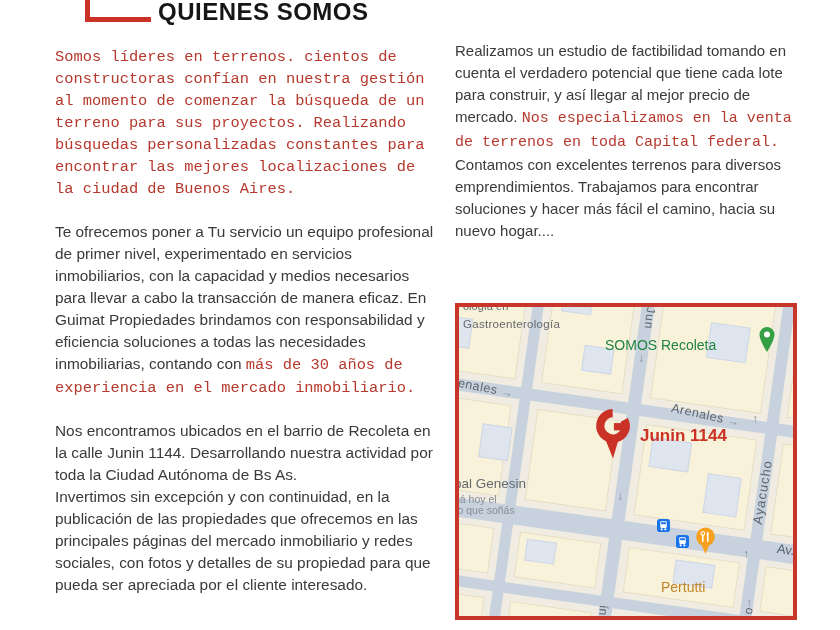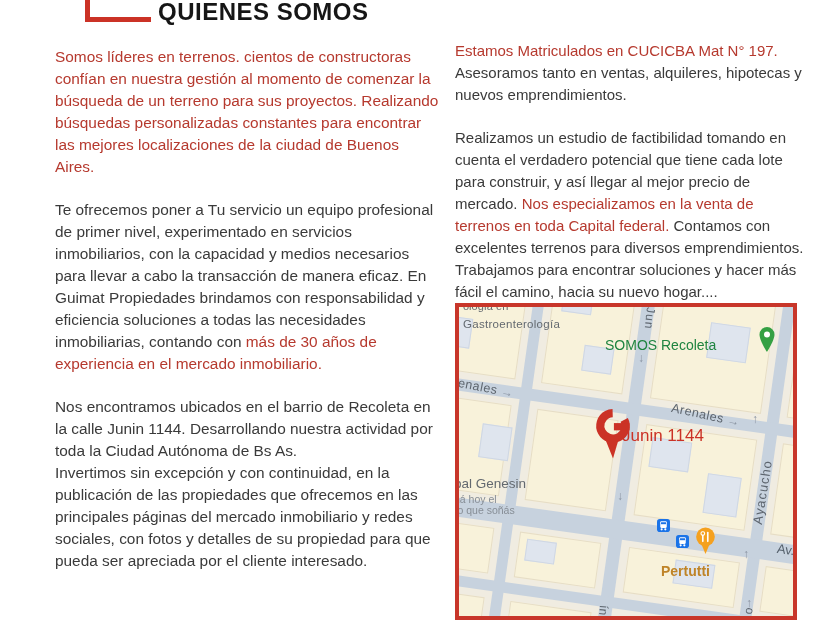--- a/index.html
+++ b/index.html
@@ -29,21 +29,21 @@
 
   .logo-fragment{position:absolute;left:85px;top:-14px;width:66px;height:36px;
     border-left:5px solid var(--marker_red);border-bottom:5px solid var(--marker_red);}
   .page-title{position:absolute;left:158px;top:-2px;font-size:24px;font-weight:bold;
     color:var(--heading_text);letter-spacing:.5px;white-space:nowrap;}
 
   .col{position:absolute;font-size:15.4px;line-height:22px;color:var(--body_text);}
   .col-left{left:55px;top:46px;width:384px;}
   .col-right{left:455px;top:40px;width:351px;font-size:15px;}
   .col p{margin:0 0 21px 0;}
-  .red{color:var(--accent_red);}
+  .red{color:var(--accent_red);font-family:Liberation Mono, monospace;}
 
   
   .map{position:absolute;left:455px;top:303px;width:342px;height:317px;
     border:4px solid var(--map_border);background:var(--map_bg);overflow:hidden;}
   .map-rot{position:absolute;left:-70px;top:-80px;width:520px;height:500px;
     transform:rotate(8deg);transform-origin:50% 50%;}
   .map-rot .blk{position:absolute;background:var(--block_yellow);
     border:1px solid var(--block_outline);}
   .map-rot .bld{position:absolute;background:var(--building_grey);
     border:1px solid var(--building_outline);}
@@ -57,29 +57,29 @@
   .m-jun-bottom{left:152px;top:299px;font-size:12px;color:var(--street_label);
     transform:rotate(96deg);transform-origin:0 0;}
   .m-arrow{font-size:12px;color:#8a94a2;}
   .ar1{left:179px;top:44px;} .ar2{left:158px;top:182px;}
   .ar3{left:284px;top:240px;} .ar4{left:287px;top:289px;} .ar5{left:293px;top:105px;}
   .m-bigg{left:146px;top:30px;font-size:14px;font-weight:500;color:var(--green_poi);}
   .m-renales{left:-4px;top:68px;font-size:12.5px;color:var(--street_label);
     transform:rotate(11deg);transform-origin:0 0;letter-spacing:.5px;}
   .m-arenales{left:214px;top:94px;font-size:12.5px;color:var(--street_label);
     transform:rotate(12deg);transform-origin:0 0;letter-spacing:.5px;}
-  .m-marker-label{left:163px;top:119px;font-size:17px;font-weight:normal;color:var(--marker_red);}
+  .m-marker-label{left:181px;top:119px;font-size:17px;font-weight:bold;color:var(--marker_red);}
   .m-ayacucho{left:291px;top:216px;font-size:13px;color:var(--street_label);
     transform:rotate(-81deg);transform-origin:0 0;letter-spacing:1px;}
   .m-ayacucho-o{left:282px;top:306px;font-size:12px;color:var(--street_label);
     transform:rotate(-81deg);transform-origin:0 0;}
   .m-genesin1{left:-5px;top:169px;font-size:13.5px;color:var(--poi_grey);}
   .m-genesin2{left:-5px;top:186px;font-size:10.5px;color:var(--poi_grey_light);}
   .m-genesin3{left:-5px;top:197px;font-size:10.5px;color:var(--poi_grey_light);}
-  .m-pertutti{left:202px;top:256px;font-size:14px;color:var(--orange_label);font-weight:bold;}
+  .m-pertutti{left:202px;top:272px;font-size:14px;color:var(--orange_label);}
   .m-av{left:318px;top:235px;font-size:13px;color:#55606c;transform:rotate(8deg);}
 
   .pin{position:absolute;}
   .pin-green{left:298px;top:18px;}
   .pin-guimat{left:134px;top:100px;}
   .pin-food{left:236px;top:220px;}
   .bus1{left:198px;top:211px;} .bus2{left:217px;top:227px;}
 </style>
 </head>
 <body>
@@ -89,21 +89,20 @@
   <div class="logo-fragment"></div>
   <h1 class="page-title">QUIENES SOMOS</h1>
 
   <div class="col col-left">
     <p class="red">Somos líderes en terrenos. cientos de constructoras confían en nuestra gestión al momento de comenzar la búsqueda de un terreno para sus proyectos. Realizando búsquedas personalizadas constantes para encontrar las mejores localizaciones de la ciudad de Buenos Aires.</p>
     <p><span>Te ofrecemos poner a Tu servicio un equipo profesional de primer nivel, experimentado en servicios inmobiliarios, con la capacidad y medios necesarios para llevar a cabo la transacción de manera eficaz. En Guimat Propiedades brindamos con responsabilidad y eficiencia soluciones a todas las necesidades inmobiliarias, contando con  </span><span class="red">más de 30 años de experiencia en el mercado inmobiliario.</span></p>
     <p><span>Nos encontramos ubicados en el barrio de Recoleta en la calle Junin 1144. Desarrollando nuestra actividad por toda la Ciudad Autónoma de Bs As.</span><br><span>Invertimos sin excepción y con continuidad, en la publicación de las propiedades que ofrecemos en las principales páginas del mercado inmobiliario y redes sociales, con fotos y detalles de su propiedad para que pueda ser apreciada por el cliente interesado.</span></p>
   </div>
 
   <div class="col col-right">
-    <p><span class="red">Estamos Matriculados en CUCICBA Mat N° 197.</span><span> Asesoramos tanto en ventas, alquileres, hipotecas y nuevos emprendimientos.</span></p>
     <p><span>Realizamos un estudio de factibilidad tomando en cuenta el verdadero potencial que tiene cada lote para construir, y así llegar al mejor precio de mercado. </span><span class="red">Nos especializamos en la venta de terrenos en toda Capital federal.</span><span>  Contamos con excelentes terrenos para diversos emprendimientos. Trabajamos para encontrar soluciones y hacer más fácil el camino, hacia su nuevo hogar....</span></p>
   </div>
 
   <div class="map">
     <div class="map-rot">
         <div class="blk" style="left: 6px; top: 0px; width: 108px; height: 172px;"></div>
         <div class="blk" style="left: 140px; top: 0px; width: 82px; height: 172px;"></div>
         <div class="blk" style="left: 250px; top: 0px; width: 112px; height: 172px;"></div>
         <div class="blk" style="left: 388px; top: 0px; width: 126px; height: 172px;"></div>
         <div class="blk" style="left: 2px; top: 198px; width: 112px; height: 92px;"></div>

